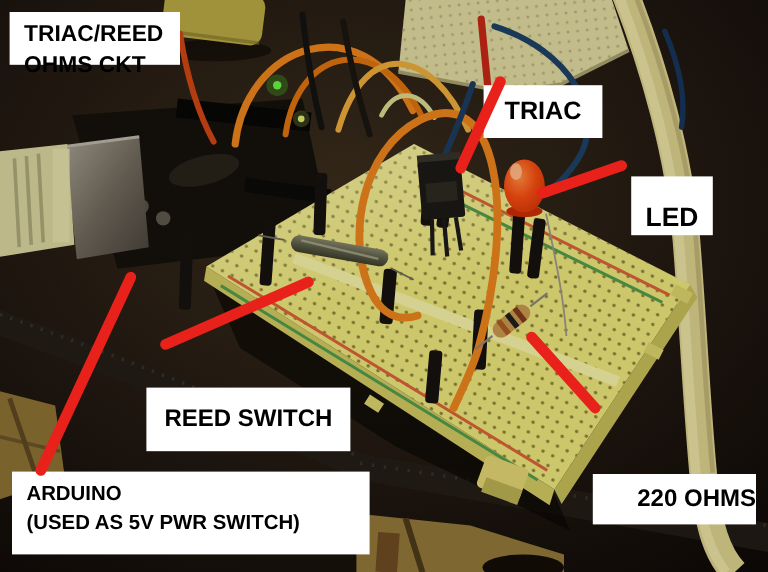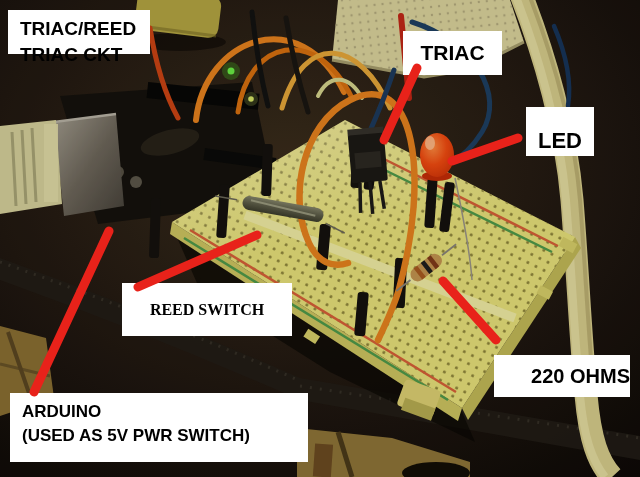--- a/index.html
+++ b/index.html
@@ -1,25 +1,25 @@
 <!DOCTYPE html>
 <html style="--pointer-line: #e8221a; --label-bg: #ffffff; --label-text: #000000; --photo-bg: #140e08; --breadboard: #e9e27b; --breadboard-small: #dcd49e; --led-red: #ee3c0e; --wire-orange: #e8821e; --wire-blue: #1d3f63; --cable-yellow: #d8cd8c;"><head>
 <meta charset="utf-8">
 <style>
   html,body{margin:0;padding:0;background:#000;}
   #stage{position:relative;width:640px;height:477px;overflow:hidden;
          font-family:"Liberation Sans",sans-serif;background:var(--photo-bg,#140e08);}
   #stage svg{position:absolute;left:0;top:0;}
   .label{position:absolute;background:var(--label-bg,#fff);color:var(--label-text,#000);
          font-weight:bold;z-index:2;line-height:1.35;}
-  .label.center{display:flex;align-items:center;justify-content:center;}
+  .label.center{display:flex;align-items:center;justify-content:center;margin-top:40px;}
   #label-title{left:8px;top:10px;width:142px;height:44px;font-size:19px;padding:6px 0 0 12px;box-sizing:border-box;}
   #label-triac{left:403px;top:31px;width:99px;height:44px;font-size:21px;}
   #label-led{left:526px;top:107px;width:68px;height:49px;font-size:22px;align-items:flex-end;}
-  #label-reed{left:122px;top:283px;width:170px;height:53px;font-size:16px;font-family:Liberation Serif, serif;}
+  #label-reed{left:122px;top:283px;width:170px;height:53px;font-size:20px;}
   #label-ohms{left:494px;top:355px;width:136px;height:42px;font-size:20px;justify-content:flex-end;}
   #label-arduino{left:10px;top:393px;width:298px;height:69px;font-size:17px;padding:7px 0 0 12px;box-sizing:border-box;line-height:1.4;}
   #pointer-layer{z-index:3;pointer-events:none;}
   .pointer{stroke:var(--pointer-line,#e8221a);stroke-width:9;stroke-linecap:round;}
   .bb-main{fill:var(--breadboard,#e9e27b);}
   .bb-small{fill:var(--breadboard-small,#dcd49e);}
   .w-orange{stroke:var(--wire-orange,#e8821e);fill:none;}
   .w-blue{stroke:var(--wire-blue,#1d3f63);fill:none;}
   .cable{stroke:var(--cable-yellow,#d8cd8c);fill:none;}
 </style>
@@ -199,21 +199,21 @@
       <rect x="420" y="257" width="14" height="4.5" fill="#803a1a"></rect>
       <rect x="420" y="265" width="14" height="4.5" fill="#1d1d1d"></rect>
       <rect x="420" y="274" width="14" height="4.5" fill="#a85a20"></rect>
     </g>
 
     <rect x="0" y="0" width="640" height="477" fill="#080502" opacity="0.12"></rect>
   </svg>
 
   <div class="label" id="label-title">
     <div>TRIAC/REED</div>
-    <div>TRIAC CKT</div>
+    <div>OHMS CKT</div>
   </div>
   <div class="label center" id="label-triac">
     <span>TRIAC</span>
   </div>
   <div class="label center" id="label-led">
     <span>LED</span>
   </div>
   <div class="label center" id="label-reed">
     <span>REED SWITCH</span>
   </div>

